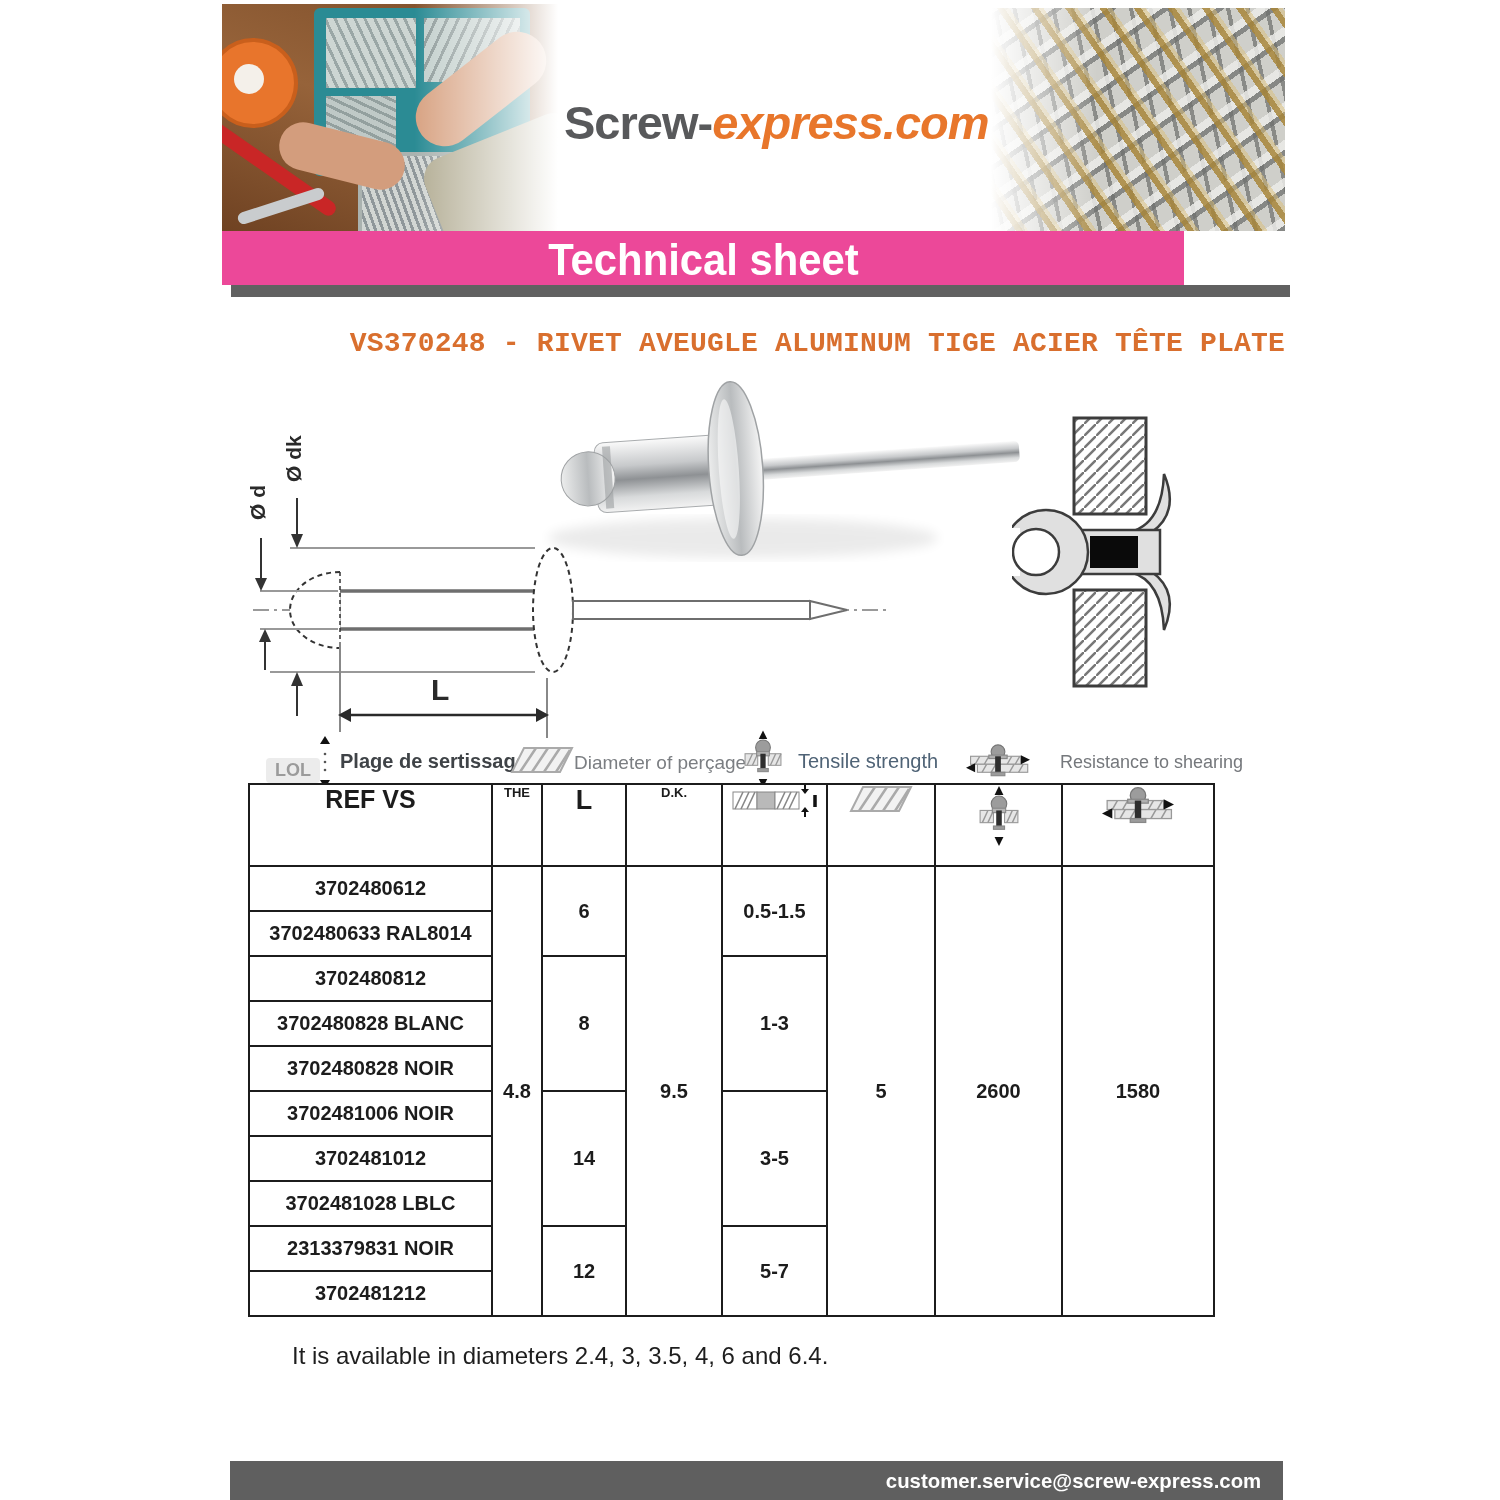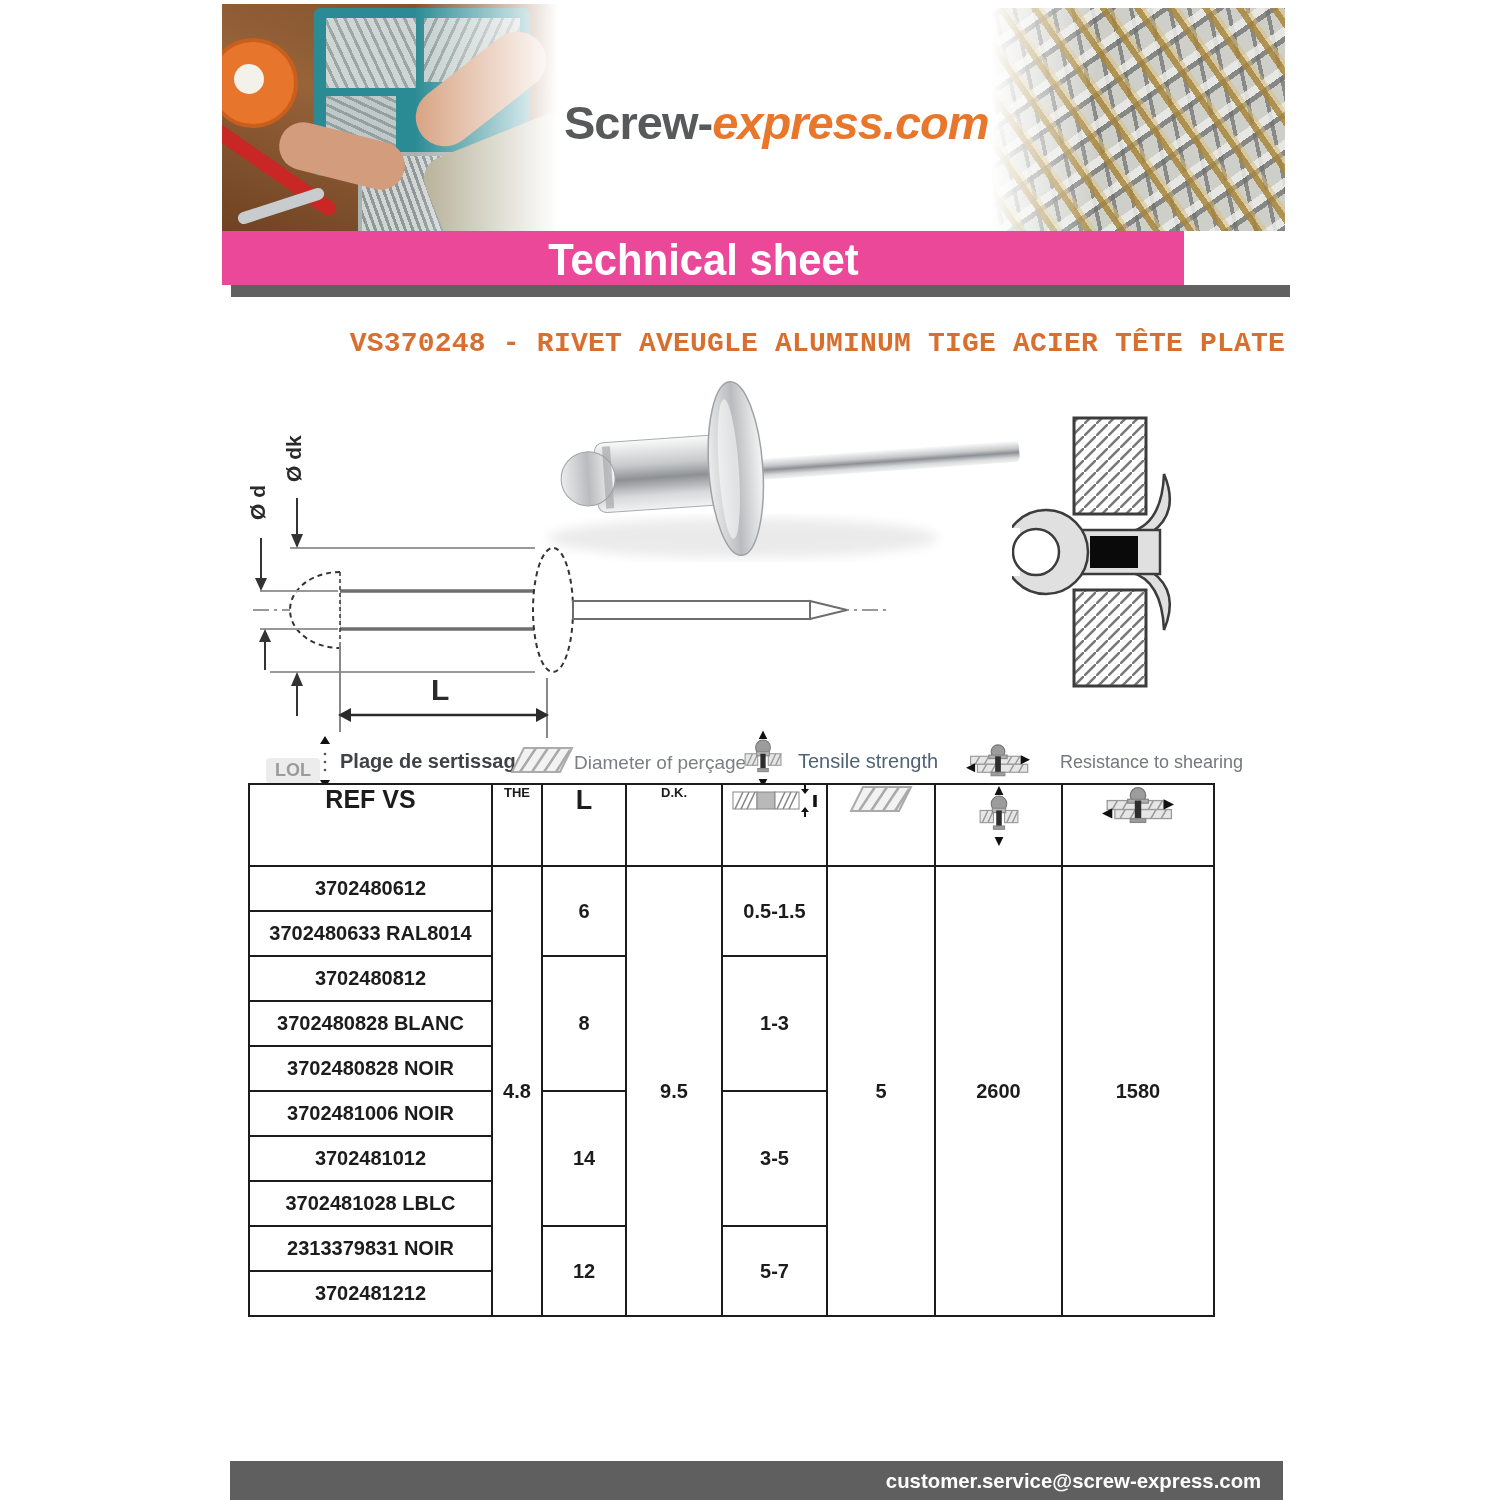--- a/index.html
+++ b/index.html
@@ -366,18 +366,19 @@
         <td class="c-ref">2313379831 NOIR</td>
         <td class="c-num" rowspan="2">12</td>
         <td class="c-num" rowspan="2">5-7</td>
       </tr>
       <tr>
         <td class="c-ref">3702481212</td>
       </tr>
     </tbody>
   </table>
 
+  <div class="note">It is available in diameters 2.4, 3, 3.5, 4, 6 and 6.4.</div>
 
   <div class="footer">
     <span>customer.service@screw-express.com</span>
   </div>
 
 </div>
 
 </body></html>

